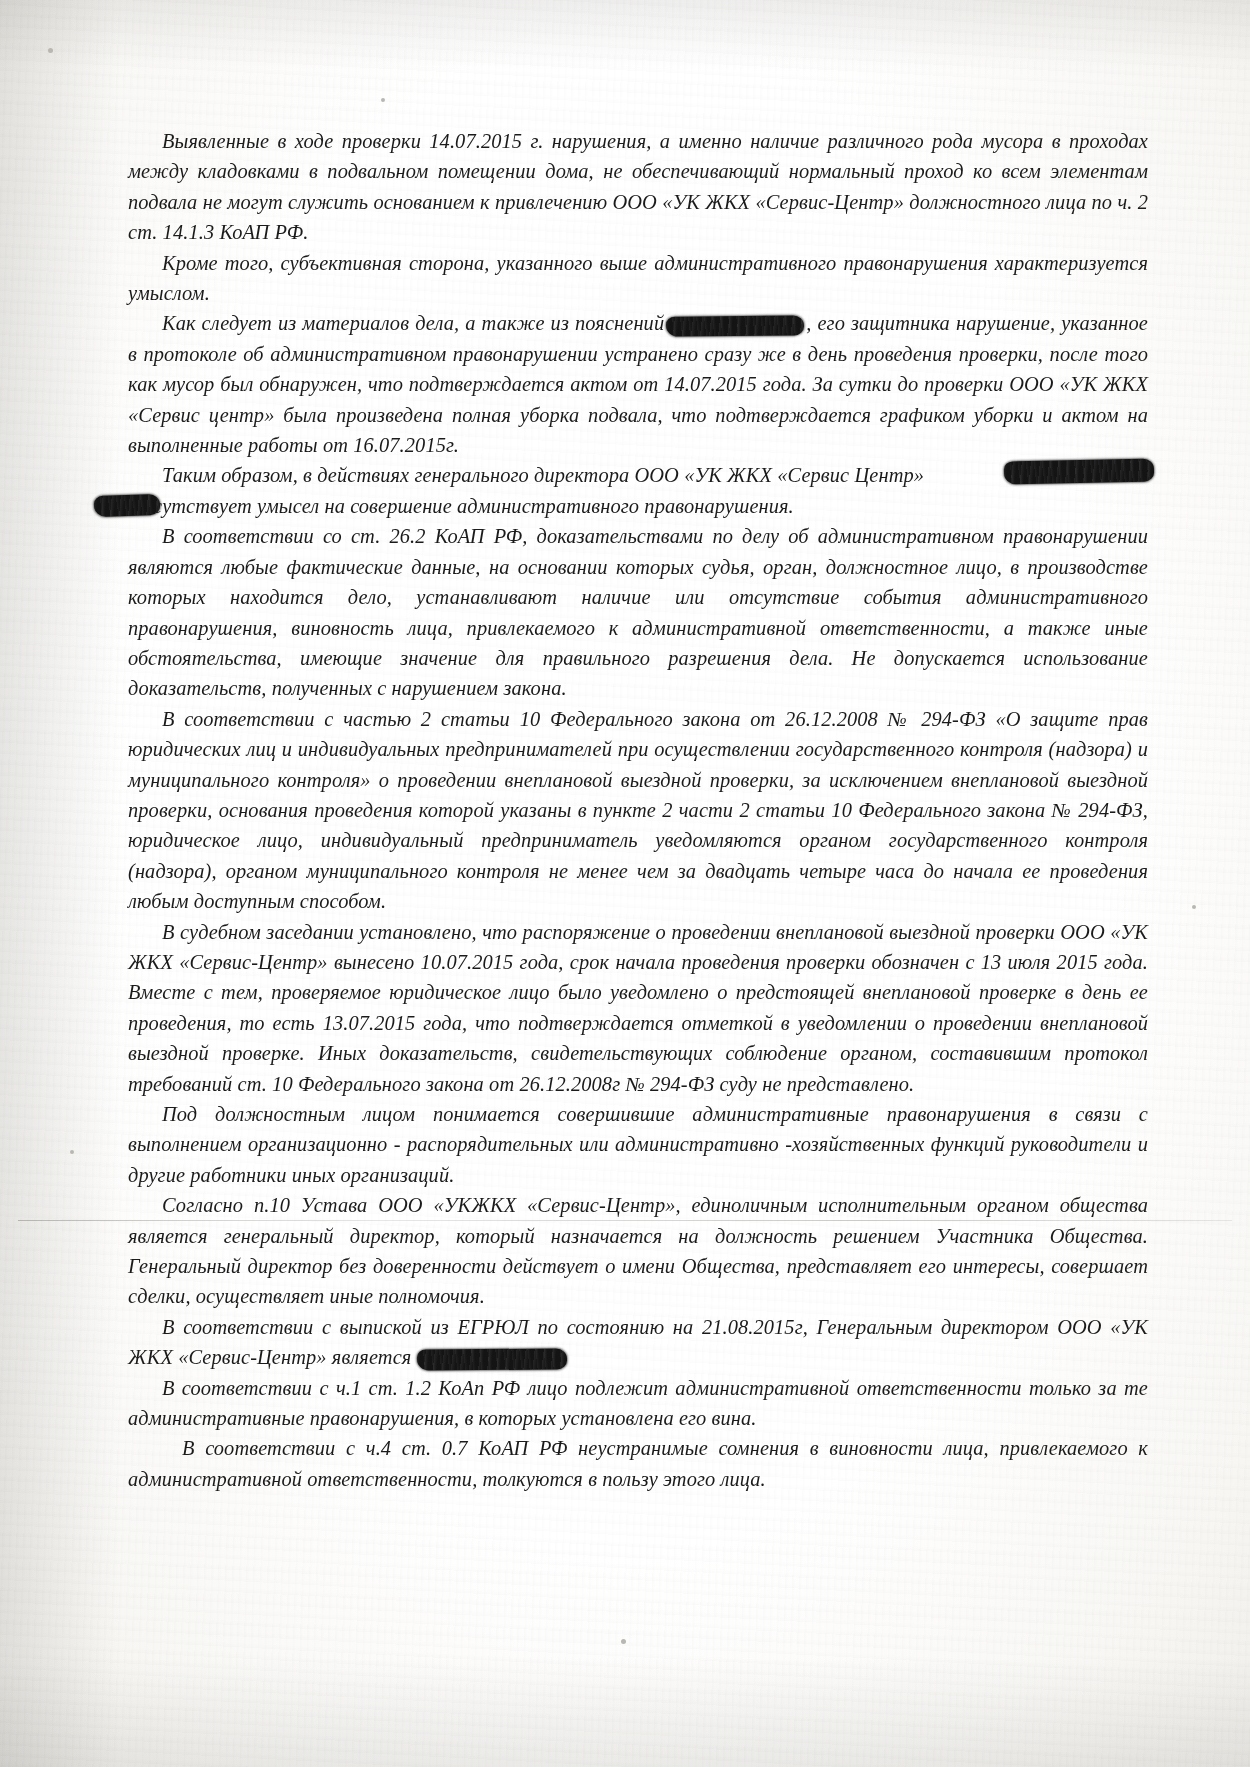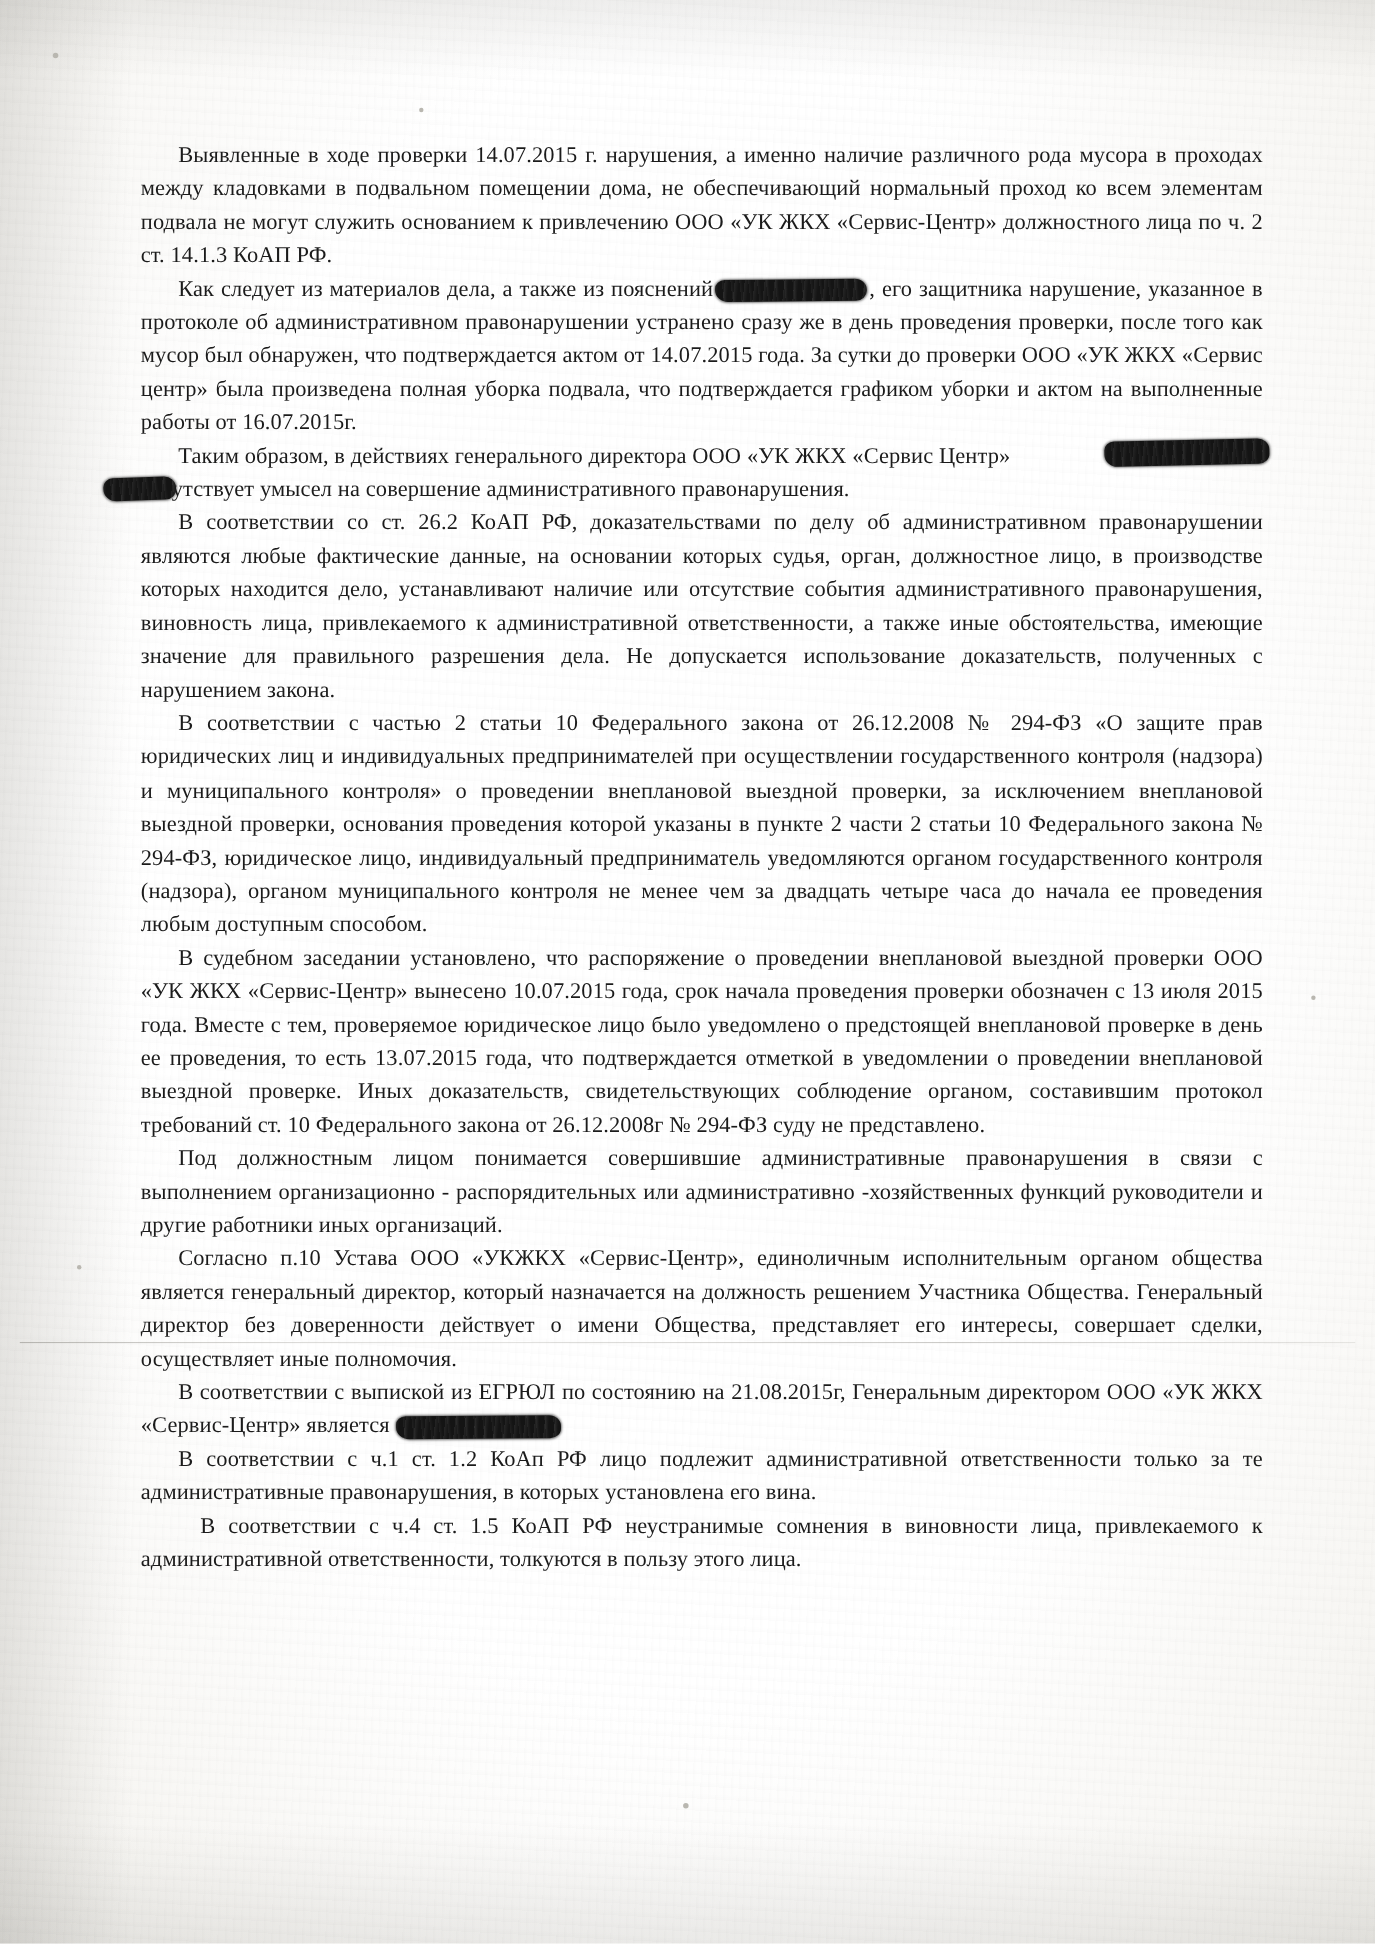--- a/index.html
+++ b/index.html
@@ -53,20 +53,21 @@
     position: absolute;
     left: 128px;
     top: 126px;
     width: 1020px;
     color: #1b1b1b;
     font-size: 20.4px;
     line-height: 30.4px;
     text-align: justify;
     text-justify: inter-word;
     letter-spacing: 0.1px;
+    font-style: italic;
   }
   p.para {
     margin: 0;
     text-indent: 34px;
   }
 
   
   .fold-line {
     position: absolute;
     left: 18px; right: 18px;
@@ -133,20 +134,21 @@
   <div class="speck" style="left:1192px;top:905px;width:4px;height:4px;"></div>
   <div class="speck" style="left:70px;top:1150px;width:4px;height:4px;"></div>
   <div class="speck" style="left:621px;top:1639px;width:5px;height:5px;"></div>
 
   <div class="fold-line"></div>
 
   <div class="doc-body">
 
     <p class="para">Выявленные в ходе проверки 14.07.2015 г. нарушения, а именно наличие различного рода мусора в проходах между кладовками в подвальном помещении дома, не обеспечивающий нормальный проход ко всем элементам подвала не могут служить основанием к привлечению ООО «УК ЖКХ «Сервис-Центр» должностного лица по ч. 2 ст. 14.1.3 КоАП РФ.</p>
 
+    <p class="para">Кроме того, субъективная сторона, указанного выше административного правонарушения характеризуется умыслом.</p>
 
     <p class="para"><span>Как следует из материалов дела, а также из пояснений</span><span class="redaction r-inline-1"></span><span>, его защитника нарушение, указанное в протоколе об административном правонарушении устранено сразу же в день проведения проверки, после того как мусор был обнаружен, что подтверждается актом от 14.07.2015 года. За сутки до проверки ООО «УК ЖКХ «Сервис центр» была произведена полная уборка подвала, что подтверждается графиком уборки и актом на выполненные работы от 16.07.2015г.</span></p>
 
     <p class="para rel"><span>Таким образом, в действиях генерального директора ООО «УК ЖКХ «Сервис Центр»</span><span class="redaction r-block-a"></span><br><span class="rel"><span class="redaction r-block-b"></span><span>отсутствует умысел на совершение административного правонарушения.</span></span></p>
 
     <p class="para">В соответствии со ст. 26.2 КоАП РФ, доказательствами по делу об административном правонарушении являются любые фактические данные, на основании которых судья, орган, должностное лицо, в производстве которых находится дело, устанавливают наличие или отсутствие события административного правонарушения, виновность лица, привлекаемого к административной ответственности, а также иные обстоятельства, имеющие значение для правильного разрешения дела. Не допускается использование доказательств, полученных с нарушением закона.</p>
 
     <p class="para">В соответствии с частью 2 статьи 10 Федерального закона от 26.12.2008 № 294-ФЗ «О защите прав юридических лиц и индивидуальных предпринимателей при осуществлении государственного контроля (надзора) и муниципального контроля» о проведении внеплановой выездной проверки, за исключением внеплановой выездной проверки, основания проведения которой указаны в пункте 2 части 2 статьи 10 Федерального закона № 294-ФЗ, юридическое лицо, индивидуальный предприниматель уведомляются органом государственного контроля (надзора), органом муниципального контроля не менее чем за двадцать четыре часа до начала ее проведения любым доступным способом.</p>
 
     <p class="para">В судебном заседании установлено, что распоряжение о проведении внеплановой выездной проверки ООО «УК ЖКХ «Сервис-Центр» вынесено 10.07.2015 года, срок начала проведения проверки обозначен с 13 июля 2015 года. Вместе с тем, проверяемое юридическое лицо было уведомлено о предстоящей внеплановой проверке в день ее проведения, то есть 13.07.2015 года, что подтверждается отметкой в уведомлении о проведении внеплановой выездной проверке. Иных доказательств, свидетельствующих соблюдение органом, составившим протокол требований ст. 10 Федерального закона от 26.12.2008г № 294-ФЗ суду не представлено.</p>
@@ -154,16 +156,16 @@
 
     <p class="para">Под должностным лицом понимается совершившие административные правонарушения в связи с выполнением организационно - распорядительных или административно -хозяйственных функций руководители и другие работники иных организаций.</p>
 
     <p class="para">Согласно п.10 Устава ООО «УКЖКХ «Сервис-Центр», единоличным исполнительным органом общества является генеральный директор, который назначается на должность решением Участника Общества. Генеральный директор без доверенности действует о имени Общества, представляет его интересы, совершает сделки, осуществляет иные полномочия.</p>
 
 
     <p class="para"><span>В соответствии с выпиской из ЕГРЮЛ по состоянию на 21.08.2015г, Генеральным директором ООО «УК ЖКХ «Сервис-Центр» является</span><span class="redaction r-inline-3"></span></p>
 
     <p class="para">В соответствии с ч.1 ст. 1.2 КоАп РФ лицо подлежит административной ответственности только за те административные правонарушения, в которых установлена его вина.</p>
 
-    <p class="para" style="text-indent:54px;">В соответствии с ч.4 ст. 1.5 КоАП РФ неустранимые сомнения в виновности лица, привлекаемого к административной ответственности, толкуются в пользу этого лица.</p>
+    <p class="para" style="text-indent:54px;">В соответствии с ч.4 ст. 0.7 КоАП РФ неустранимые сомнения в виновности лица, привлекаемого к административной ответственности, толкуются в пользу этого лица.</p>
 
   </div>
 </div>
 
 </body></html>

